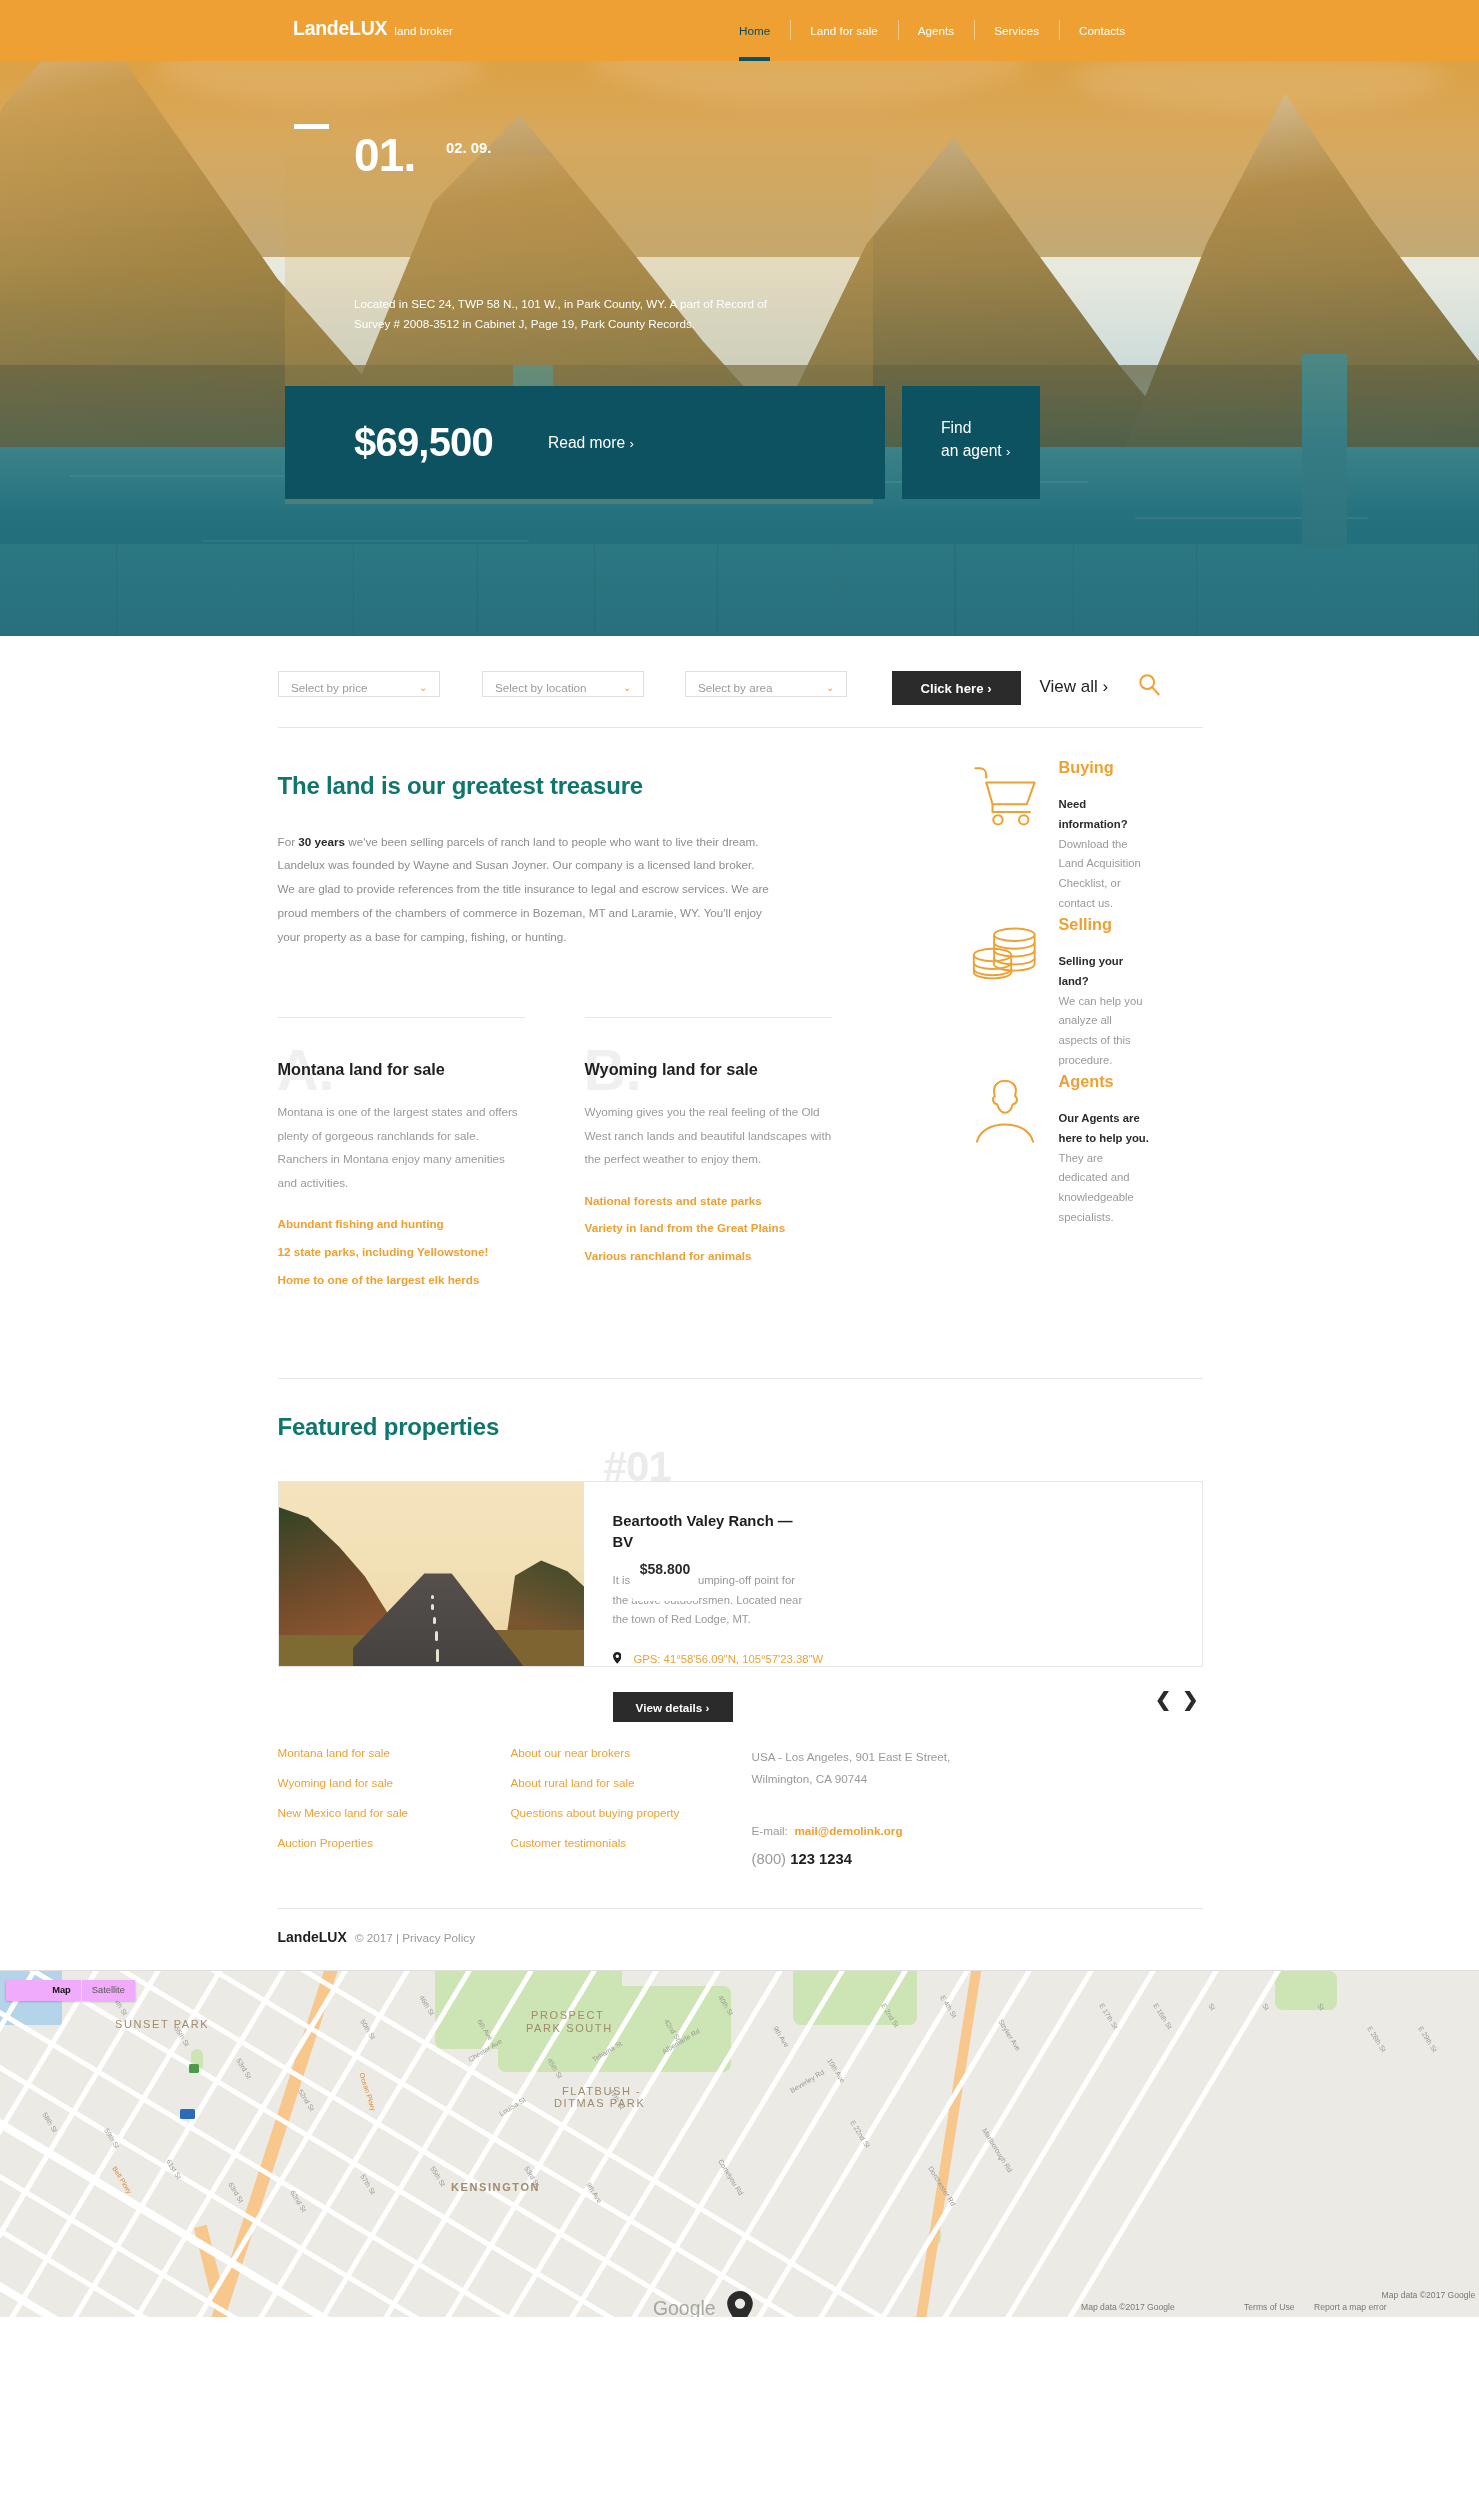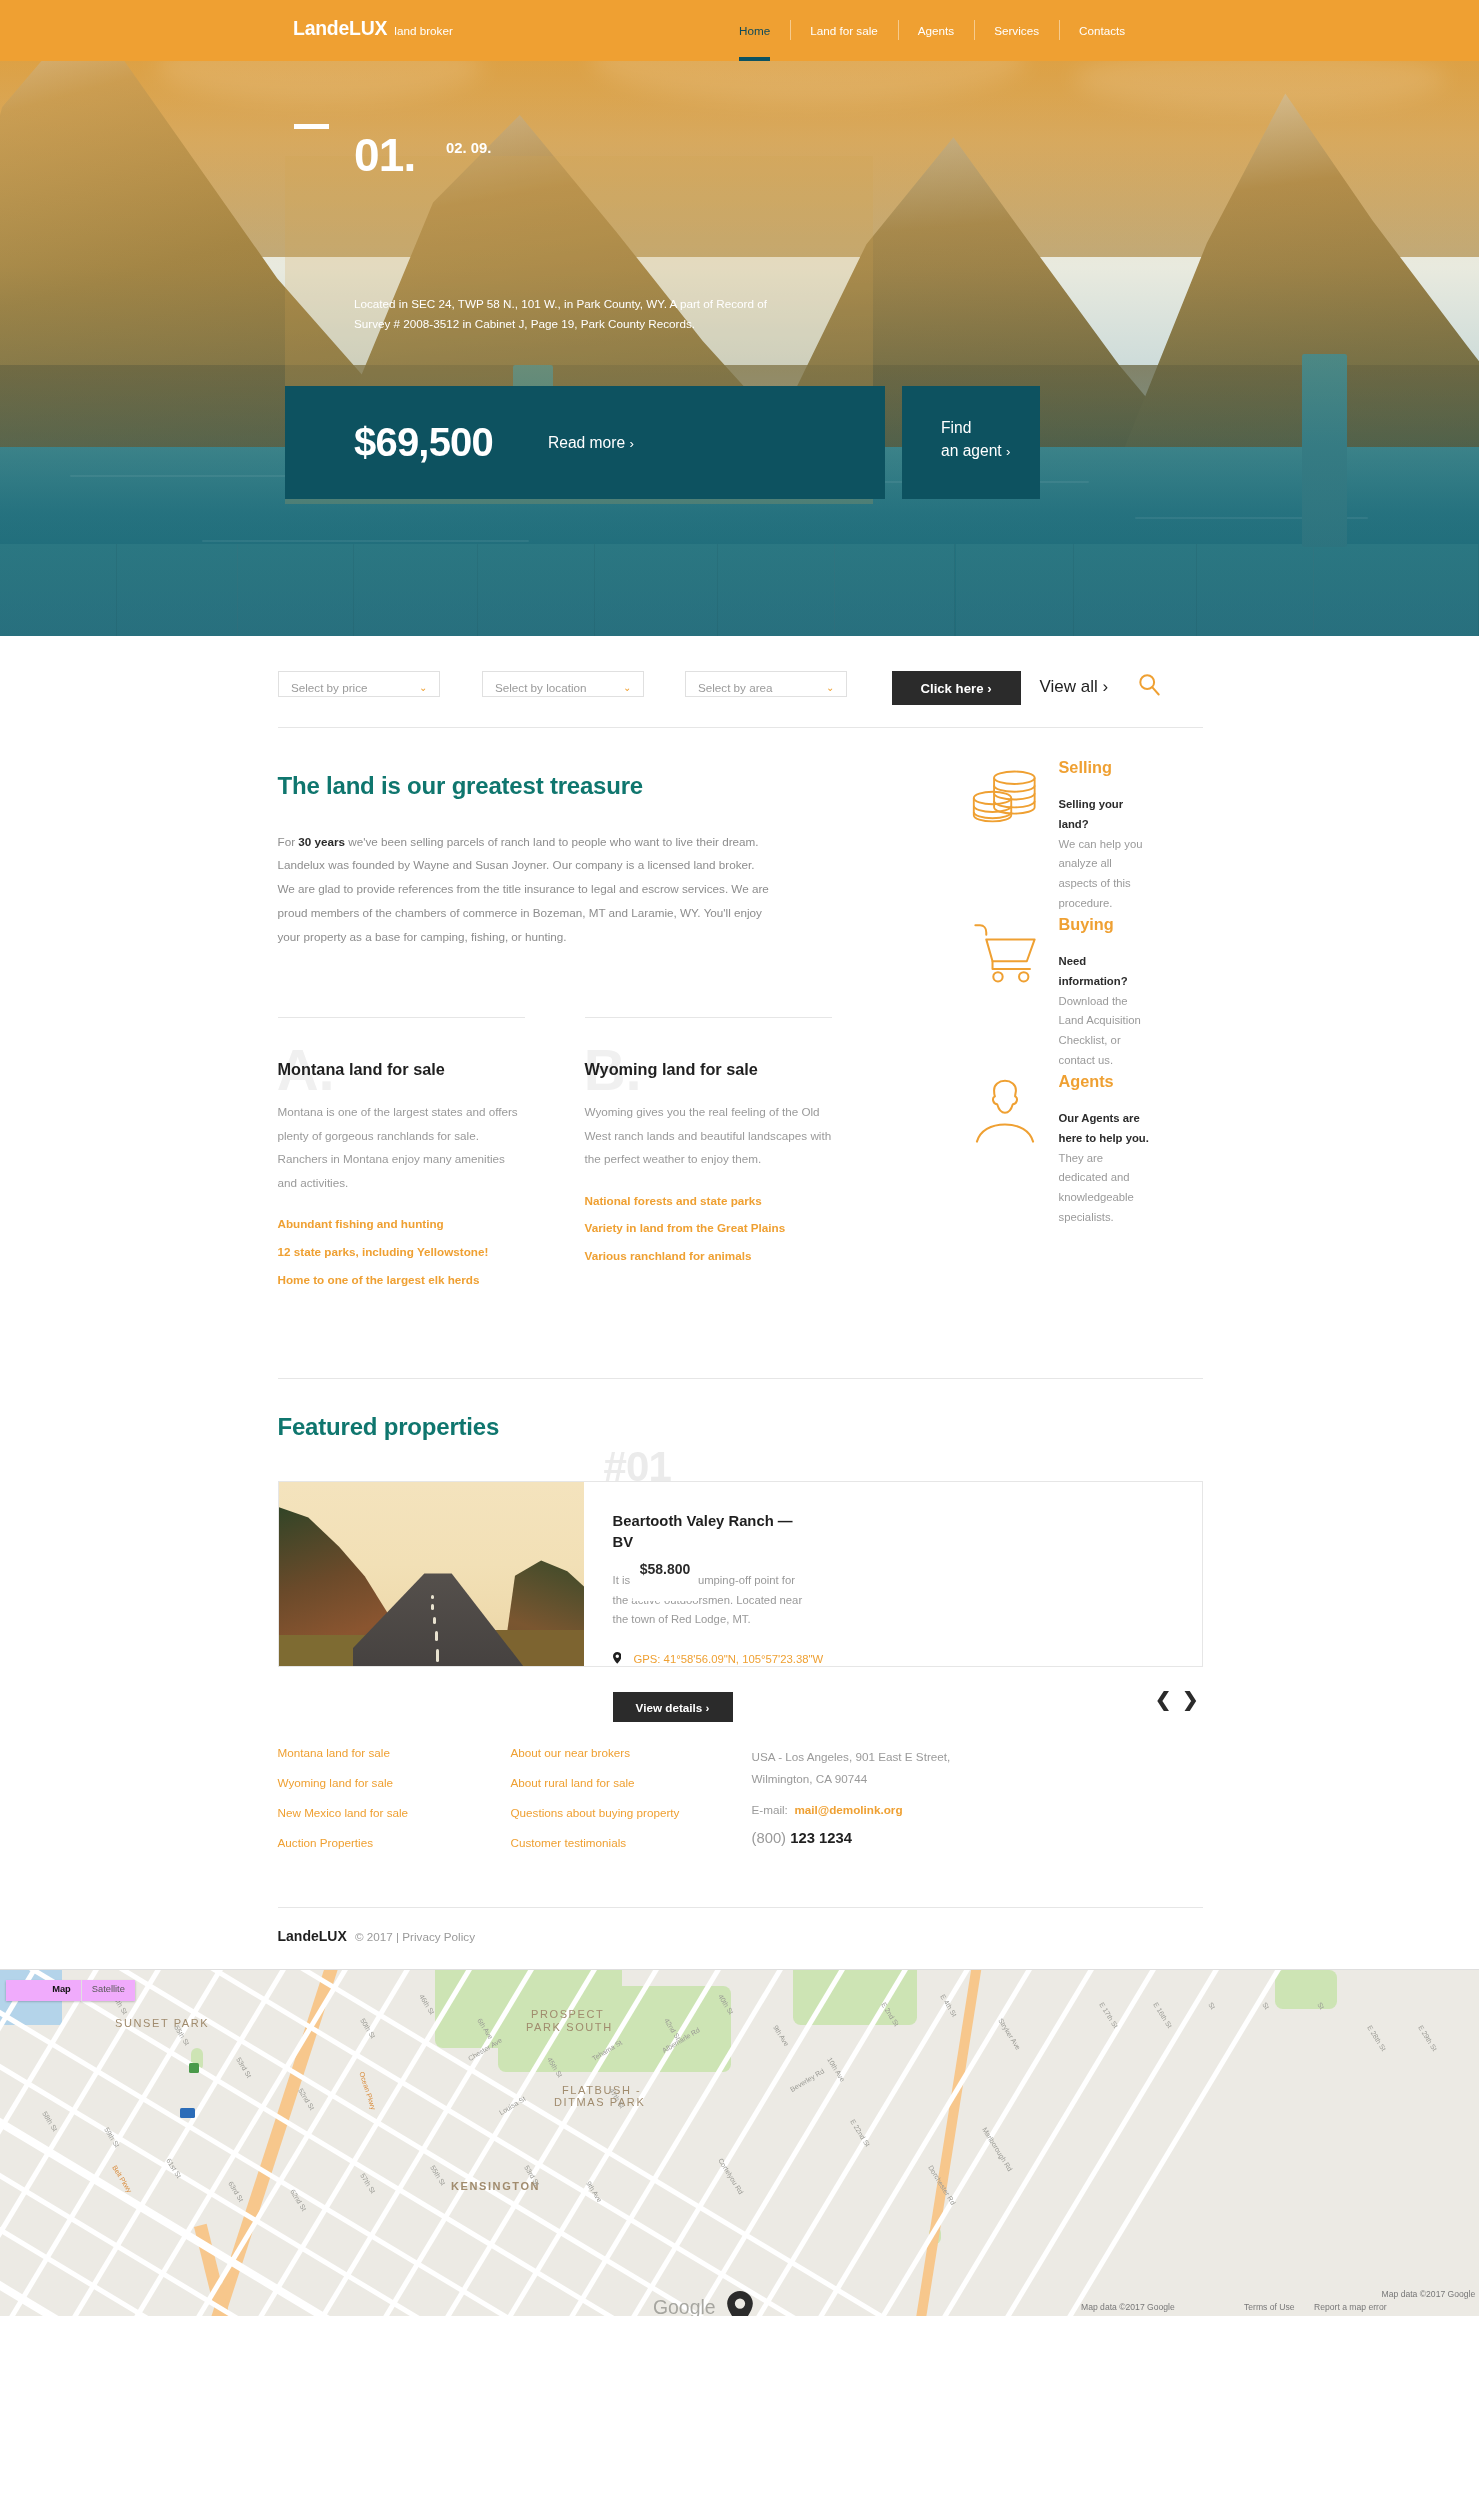--- a/index.html
+++ b/index.html
@@ -194,21 +194,21 @@
   }
   .carousel-nav { margin-top:22.5px; display:flex; justify-content:flex-end; gap:11px; padding-right:3.9px; }
   .carousel-nav span { font-size:19.4px; color:#2b2b2b; cursor:pointer; line-height:1; font-weight:bold; }
 
   
   .footer { margin-top:37px; display:flex; }
   .fcol { width:233px; }
   .fcol.wide { width:241px; }
   .flink { display:block; font-size:11.7px; color:#efa032; margin-bottom:17px; cursor:pointer; }
   .faddr { font-size:11.7px; line-height:1.85; color:#9a9a9a; width:218px; }
-  .femail { margin-top:13px; font-size:11.7px; color:#9a9a9a; }
+  .femail { margin-top:34px; font-size:11.7px; color:#9a9a9a; }
   .femail a { color:#efa032; font-weight:bold; text-decoration:none; cursor:pointer; }
   .fphone { margin-top:14px; font-size:14.8px; color:#9a9a9a; }
   .fphone b { color:#1f1f1f; font-weight:bold; }
 
   .copybar { margin-top:41px; padding:20px 0 25px 0; border-top:0.8px solid #e6e6e6; }
   .copy-logo { font-size:14px; font-weight:bold; color:#1f1f1f; }
   .copy-txt { font-size:11.7px; color:#9a9a9a; margin-left:4.7px; }
 
   
   .map {
@@ -348,59 +348,59 @@
         </svg>
     </div>
   </div>
 
   <div class="wrap">
     <div class="about">
       <div class="h2">The land is our greatest treasure</div>
       <div class="about-p"><span>For </span><b>30 years</b><span> we've been selling parcels of ranch land to people who want to live their dream. Landelux was founded by Wayne and Susan Joyner. Our company is a licensed land broker. We are glad to provide references from the title insurance to legal and escrow services. We are proud members of the chambers of commerce in Bozeman, MT and Laramie, WY. You'll enjoy your property as a base for camping, fishing, or hunting.</span></div>
 
       <div class="services">
+        <div class="svc">
+          <div class="svc-icon">
+            <svg width="78" height="72" viewBox="0 0 100 92">
+              <g fill="none" stroke="#efa032" stroke-width="2.6" stroke-linecap="round" stroke-linejoin="round">
+                <path d="M12 8h6c5 0 8 4 8 9v3"></path>
+                <path d="M26 26h62l-10 28H34z"></path>
+                <path d="M34 54v10h48"></path>
+                <circle cx="41" cy="74" r="6"></circle>
+                <circle cx="74" cy="74" r="6"></circle>
+              </g>
+            </svg>
+          </div>
+          <div class="svc-title">Buying</div>
+          <div class="svc-body">
+            <b>Need information?</b>
+            <span>Download the Land Acquisition Checklist, or contact us.</span>
+          </div>
+        </div>
+
         <div class="svc">
           <div class="svc-icon">
             <svg width="78" height="72" viewBox="0 0 100 92">
               <g fill="none" stroke="#efa032" stroke-width="2.4">
                 <ellipse cx="62" cy="20" rx="26" ry="8"></ellipse>
                 <path d="M36 20v38c0 4.4 11.6 8 26 8s26-3.6 26-8V20"></path>
                 <path d="M36 30c0 4.4 11.6 8 26 8s26-3.6 26-8"></path>
                 <path d="M36 40c0 4.4 11.6 8 26 8s26-3.6 26-8"></path>
                 <path d="M36 50c0 4.4 11.6 8 26 8s26-3.6 26-8"></path>
                 <ellipse cx="34" cy="46" rx="24" ry="8"></ellipse>
                 <path d="M10 46v22c0 4.4 10.7 8 24 8s24-3.6 24-8V46"></path>
                 <path d="M10 56c0 4.4 10.7 8 24 8s24-3.6 24-8"></path>
                 <path d="M10 64c0 4.4 10.7 8 24 8s24-3.6 24-8"></path>
               </g>
             </svg>
           </div>
           <div class="svc-title">Selling</div>
           <div class="svc-body">
             <b>Selling your land?</b>
             <span>We can help you analyze all aspects of this procedure.</span>
-          </div>
-        </div>
-
-        <div class="svc">
-          <div class="svc-icon">
-            <svg width="78" height="72" viewBox="0 0 100 92">
-              <g fill="none" stroke="#efa032" stroke-width="2.6" stroke-linecap="round" stroke-linejoin="round">
-                <path d="M12 8h6c5 0 8 4 8 9v3"></path>
-                <path d="M26 26h62l-10 28H34z"></path>
-                <path d="M34 54v10h48"></path>
-                <circle cx="41" cy="74" r="6"></circle>
-                <circle cx="74" cy="74" r="6"></circle>
-              </g>
-            </svg>
-          </div>
-          <div class="svc-title">Buying</div>
-          <div class="svc-body">
-            <b>Need information?</b>
-            <span>Download the Land Acquisition Checklist, or contact us.</span>
           </div>
         </div>
 
         <div class="svc">
           <div class="svc-icon">
             <svg width="78" height="72" viewBox="0 0 100 92">
               <g fill="none" stroke="#efa032" stroke-width="2.6" stroke-linecap="round" stroke-linejoin="round">
                 <path d="M36 18c0-7 6-12 14-12s14 5 14 12c0 3-1 5-1 8 2 1 3 3 2 6-1 3-3 4-5 4-2 7-6 11-10 11s-8-4-10-11c-2 0-4-1-5-4-1-3 0-5 2-6-1-3-1-5-1-8z"></path>
                 <path d="M14 84c4-14 18-22 36-22s32 8 36 22"></path>
               </g>

